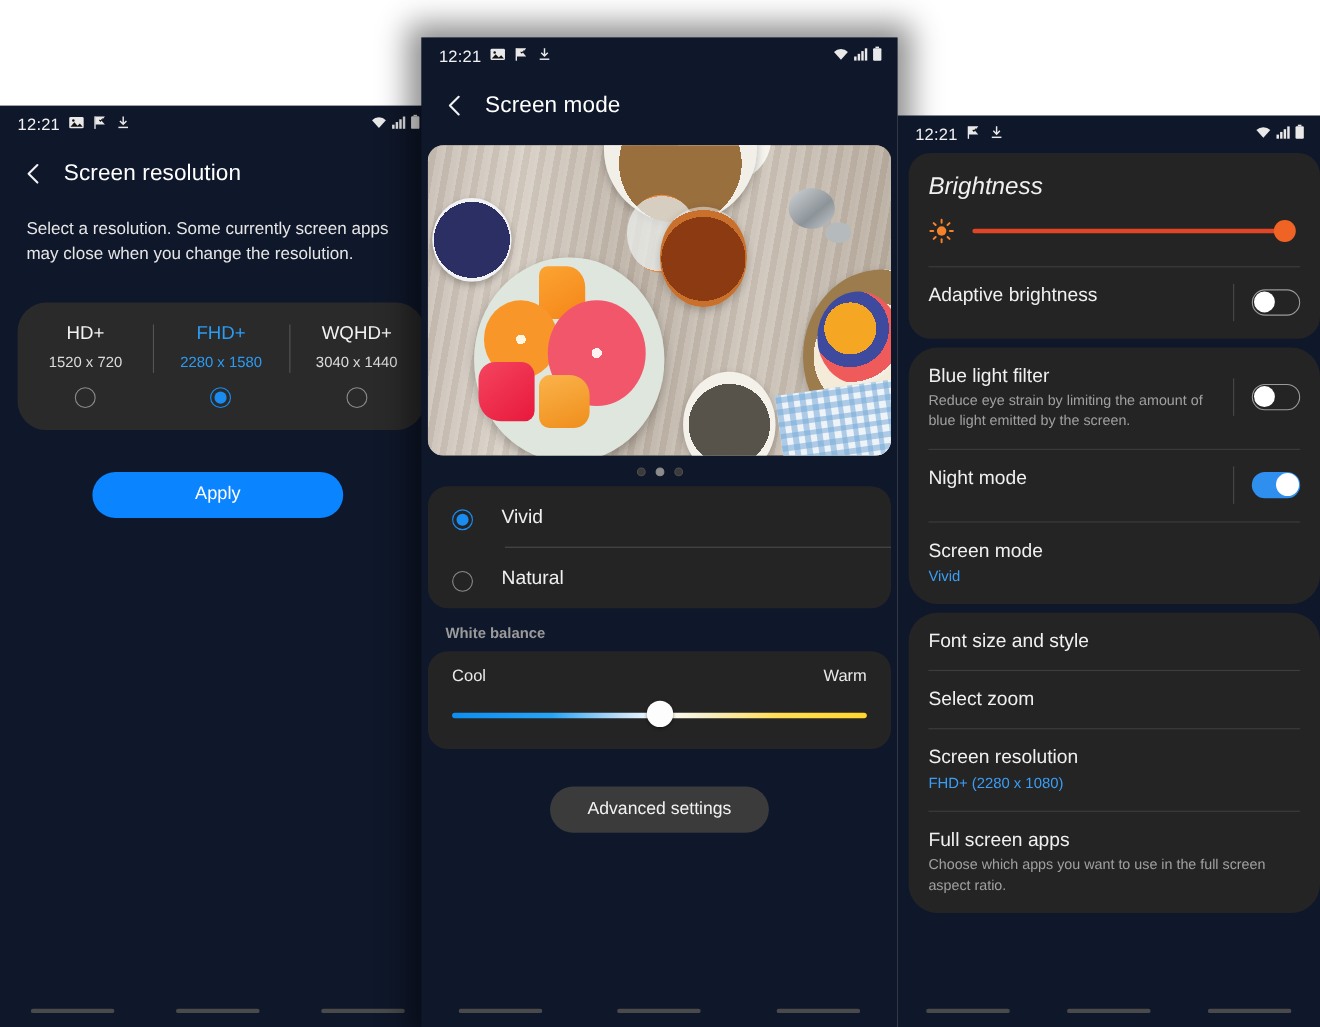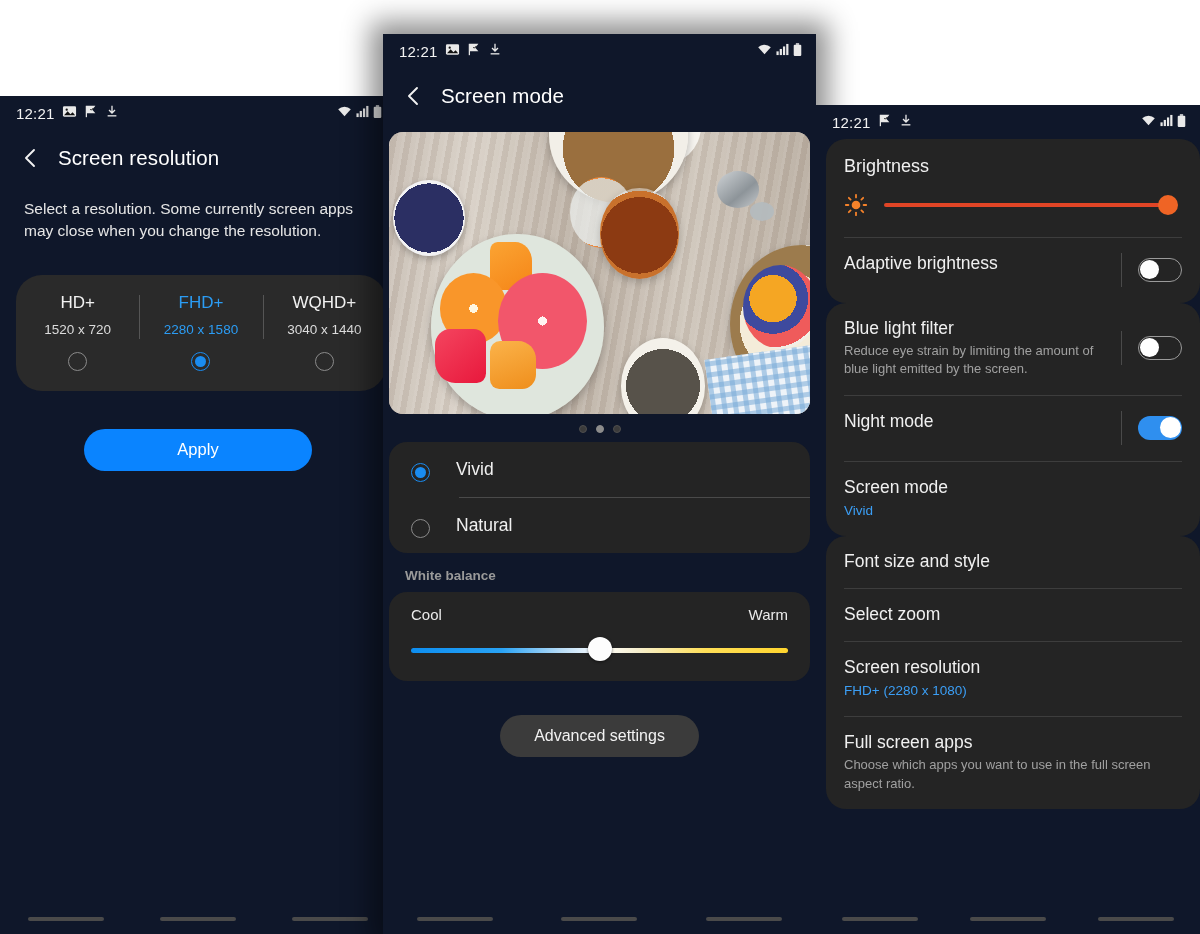--- a/index.html
+++ b/index.html
@@ -156,22 +156,22 @@
   }
   .adv-wrap { display: flex; justify-content: center; margin-top: 34px; }
   .adv-btn {
     background: #3b3b3b; color: #f2f2f2; border: none; font-family: inherit;
     font-size: 16px; font-weight: 500; height: 42px; padding: 0 34px; border-radius: 21px; cursor: pointer;
   }
 
   
   #panel-display { left: 816px; top: 105px; width: 384px; height: 829px; }
   .dsp-card { background: #242424; border-radius: 20px; margin: 0 0 0 10px; overflow: hidden; }
-  .dsp-card + .dsp-card { margin-top: 0; }
-  .bright-head { font-size: 18px; color: #f0f0f0; padding: 17px 0 0 18px; }
+  .dsp-card + .dsp-card { margin-top: 8px; border-radius: 26px; }
+  .bright-head { font-size: 22px; color: #f0f0f0; padding: 17px 0 0 18px; font-style: italic; }
   .bright-slider { display: flex; align-items: center; gap: 16px; padding: 16px 24px 20px 18px; }
   .sun { width: 24px; height: 24px; flex: 0 0 auto; }
   .br-track { position: relative; flex: 1 1 auto; height: 18px; }
   .br-fill { position: absolute; left: 0; right: 0; top: 7px; height: 4px; border-radius: 2px; background: #e14526; }
   .br-thumb { position: absolute; right: -2px; top: -1px; width: 20px; height: 20px; border-radius: 50%; background: #ef6425; }
 
   .dsp-row { display: flex; align-items: flex-start; padding: 15px 0 16px 18px; }
   .dsp-texts { flex: 1 1 auto; padding-right: 12px; }
   .dsp-title { font-size: 17.5px; color: #f0f0f0; line-height: 1.2; }
   .dsp-sub { font-size: 13px; color: #a0a0a0; line-height: 1.42; margin-top: 3px; }

